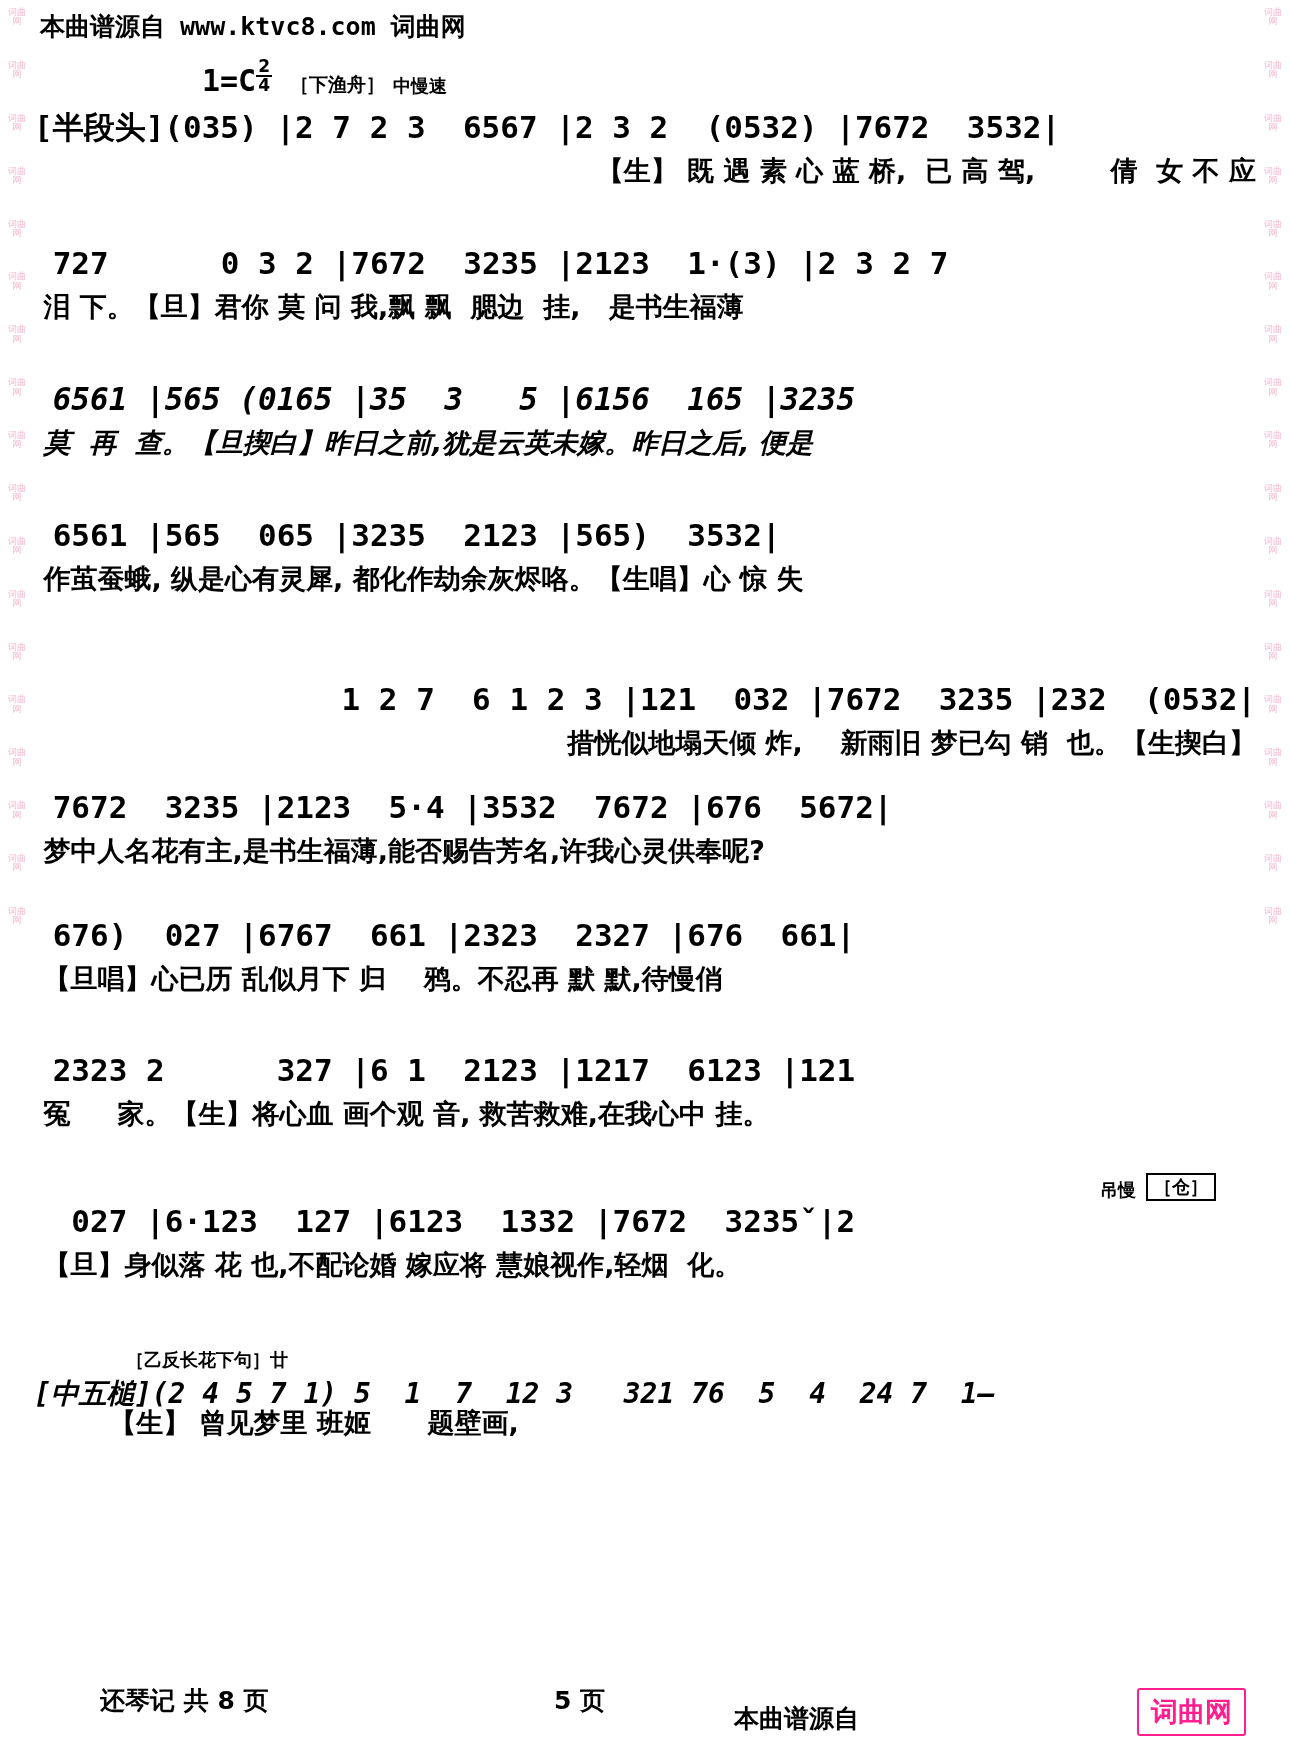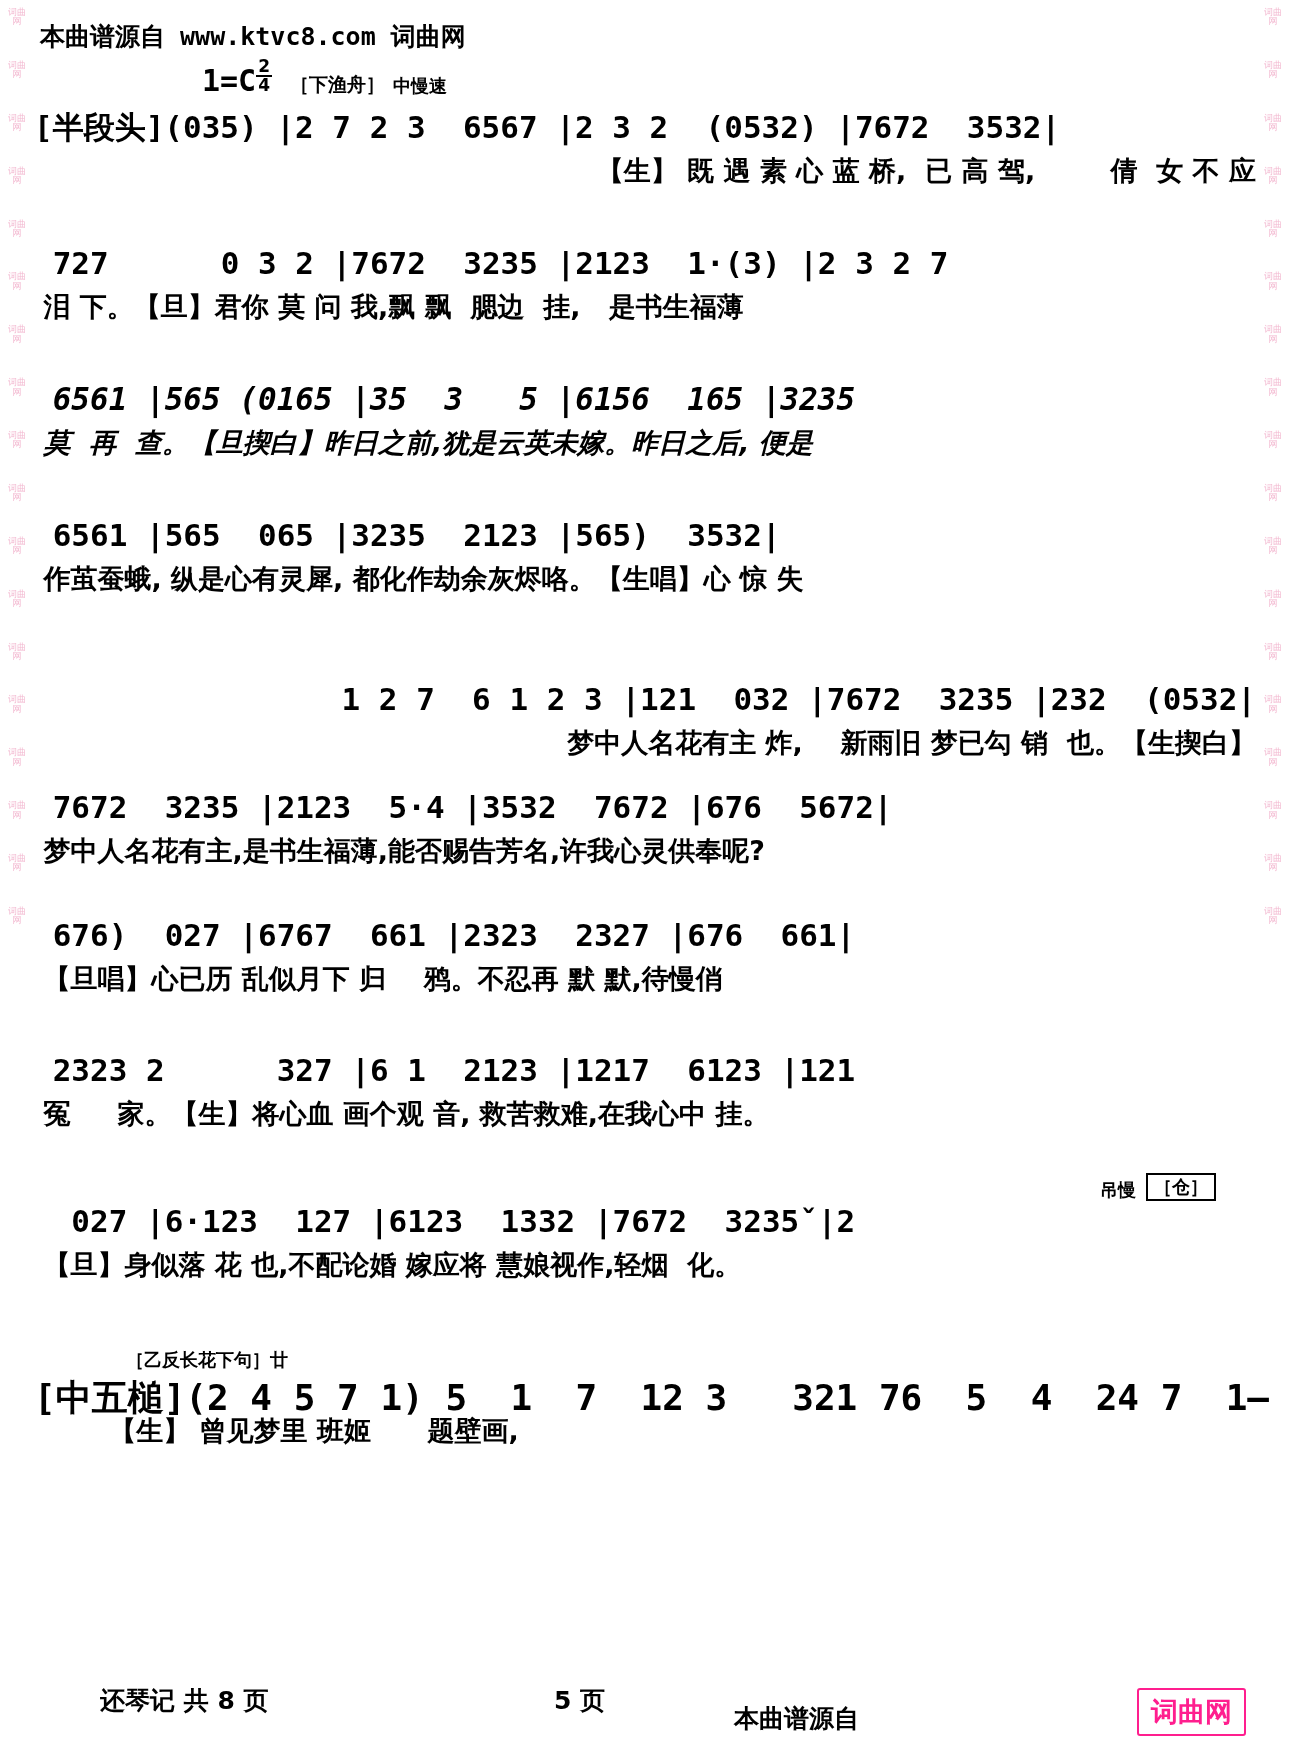--- a/index.html
+++ b/index.html
@@ -24,21 +24,21 @@
     width:26px;
     font-size:9px;line-height:1.05;
     color:#f3b8d0;
     text-align:center;
     letter-spacing:0;
   }
   .page{
     position:absolute;left:34px;right:34px;top:0;bottom:0;
   }
   .src-top{
-    position:absolute;left:6px;top:20px;
+    position:absolute;left:6px;top:10px;
     font-family:"DejaVu Sans Mono","Liberation Mono",monospace;
     font-size:25px;font-weight:bold;letter-spacing:0px;
     white-space:nowrap;
   }
   .keyline{
     position:absolute;left:168px;top:62px;
     display:flex;align-items:flex-end;
     white-space:nowrap;
   }
   .key{font-size:30px;font-weight:bold;font-family:"DejaVu Sans Mono",monospace;}
@@ -156,21 +156,21 @@
     <div class="lyr" style="margin-top:14px;"> 莫  再  查。【旦揳白】昨日之前,犹是云英未嫁。昨日之后, 便是</div>
   </div>
 
   <div class="sys" style="top:520px;">
     <div class="notes"> 6561 |565  065 |3235  2123 |565)  3532|</div>
     <div class="lyr" style="margin-top:14px;"> 作茧蚕蛾, 纵是心有灵犀, 都化作劫余灰烬咯。【生唱】心 惊 失</div>
   </div>
 
   <div class="sys" style="top:684px;text-align:right;">
     <div class="notes"> 1 2 7  6 1 2 3 |121  032 |7672  3235 |232  (0532|</div>
-    <div class="lyr" style="margin-top:14px;"> 梦中人名花有主 炸,    新雨旧 梦已勾 销  也。【生揳白】</div>
+    <div class="lyr" style="margin-top:14px;"> 措恍似地塌天倾 炸,    新雨旧 梦已勾 销  也。【生揳白】</div>
   </div>
 
   <div class="sys" style="top:792px;">
     <div class="notes"> 7672  3235 |2123  5·4 |3532  7672 |676  5672|</div>
     <div class="lyr" style="margin-top:14px;"> 梦中人名花有主,是书生福薄,能否赐告芳名,许我心灵供奉呢?</div>
   </div>
 
   <div class="sys" style="top:920px;">
     <div class="notes"> 676)  027 |6767  661 |2323  2327 |676  661|</div>
     <div class="lyr" style="margin-top:14px;"> 【旦唱】心已历 乱似月下 归    鸦。不忍再 默 默,待慢俏</div>
@@ -185,21 +185,21 @@
   <div class="annot boxed" style="right:40px;top:1173px;">［仓］</div>
 
   <div class="sys" style="top:1206px;">
     <div class="notes">  027 |6·123  127 |6123  1332 |7672  3235ˇ|2</div>
     <div class="lyr" style="margin-top:14px;"> 【旦】身似落 花 也,不配论婚 嫁应将 慧娘视作,轻烟  化。</div>
   </div>
 
   <div class="annot" style="left:92px;top:1348px;">［乙反长花下句］廿</div>
 
   <div class="sys" style="top:1380px;">
-    <div class="notes" style="font-size:36px;">[中五槌](2 4 5 7 1) 5  1  7  12 3   321 76  5  4  24 7  1—</div>
+    <div class="notes" style="font-size:28px;font-style:italic;">[中五槌](2 4 5 7 1) 5  1  7  12 3   321 76  5  4  24 7  1—</div>
     <div class="lyr" style="margin-top:1px;">        【生】 曾见梦里 班姬      题壁画,</div>
   </div>
 
   <div class="footer">
     <div class="f-left">还琴记 共 8 页</div>
     <div class="f-mid">5 页</div>
     <div class="f-right">本曲谱源自</div>
     <div class="logo">词曲网</div>
   </div>
 

